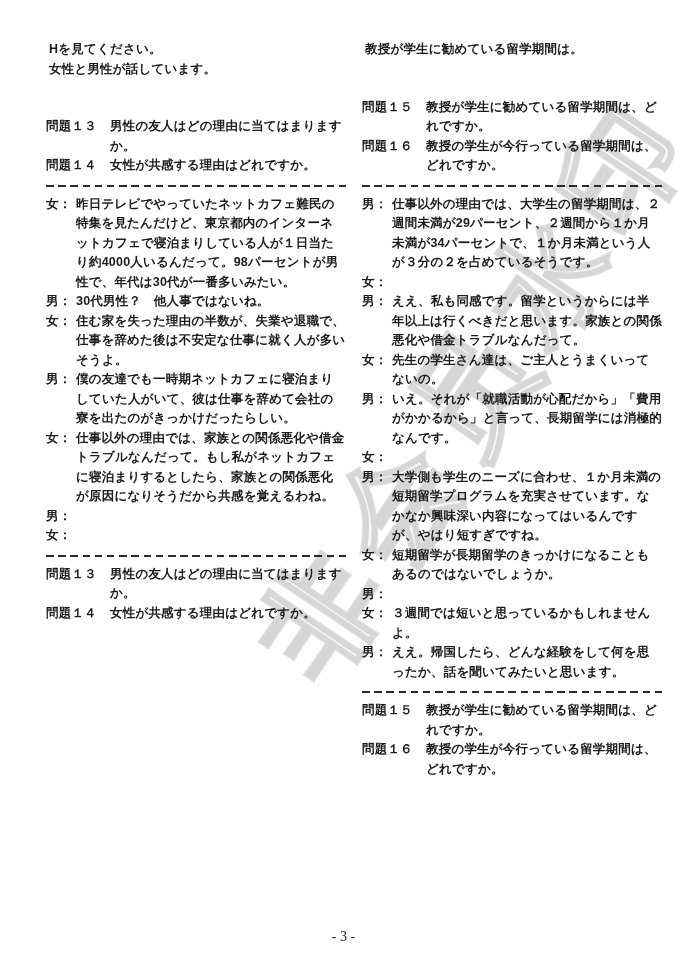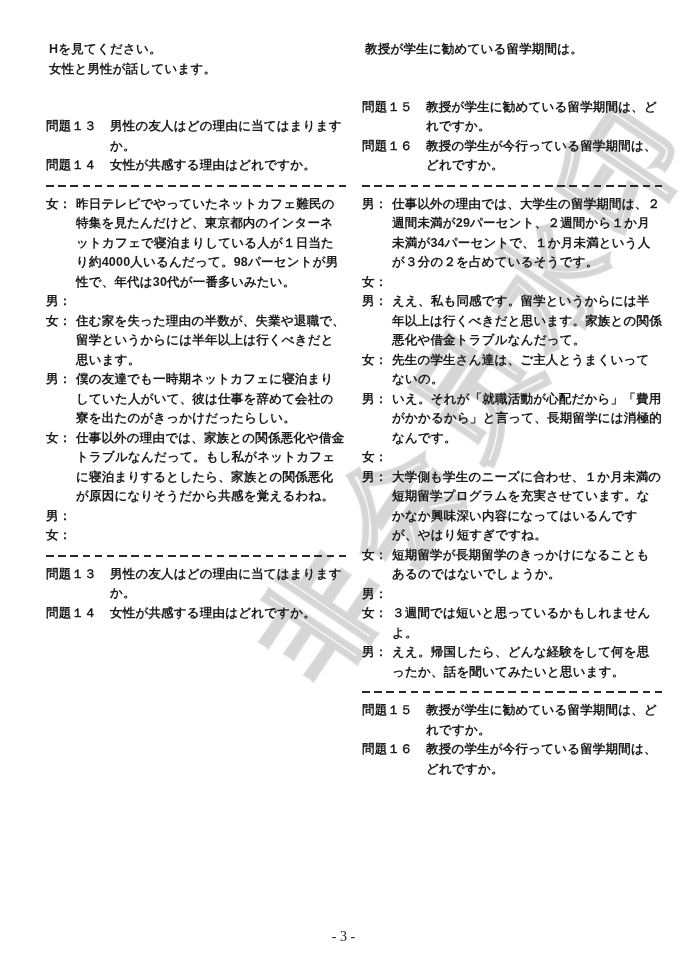--- a/index.html
+++ b/index.html
@@ -63,24 +63,25 @@
 
       <div class="divider"></div>
 
       <div>
         <div class="dline">
           <span class="spk">女：</span>
           <span class="dtxt">昨日テレビでやっていたネットカフェ難民の特集を見たんだけど、東京都内のインターネットカフェで寝泊まりしている人が１日当たり約4000人いるんだって。98パーセントが男性で、年代は30代が一番多いみたい。</span>
         </div>
         <div class="dline">
           <span class="spk">男：</span>
+          <span class="dtxt">30代男性？　他人事ではないね。</span>
         </div>
         <div class="dline">
           <span class="spk">女：</span>
-          <span class="dtxt">住む家を失った理由の半数が、失業や退職で、留学というからには半年以上は行くべきだと思います。</span>
+          <span class="dtxt">住む家を失った理由の半数が、失業や退職で、仕事を辞めた後は不安定な仕事に就く人が多いそうよ。</span>
         </div>
         <div class="dline">
           <span class="spk">男：</span>
           <span class="dtxt">僕の友達でも一時期ネットカフェに寝泊まりしていた人がいて、彼は仕事を辞めて会社の寮を出たのがきっかけだったらしい。</span>
         </div>
         <div class="dline">
           <span class="spk">女：</span>
           <span class="dtxt">仕事以外の理由では、家族との関係悪化や借金トラブルなんだって。もし私がネットカフェに寝泊まりするとしたら、家族との関係悪化が原因になりそうだから共感を覚えるわね。</span>
         </div>
         <div class="dline">

